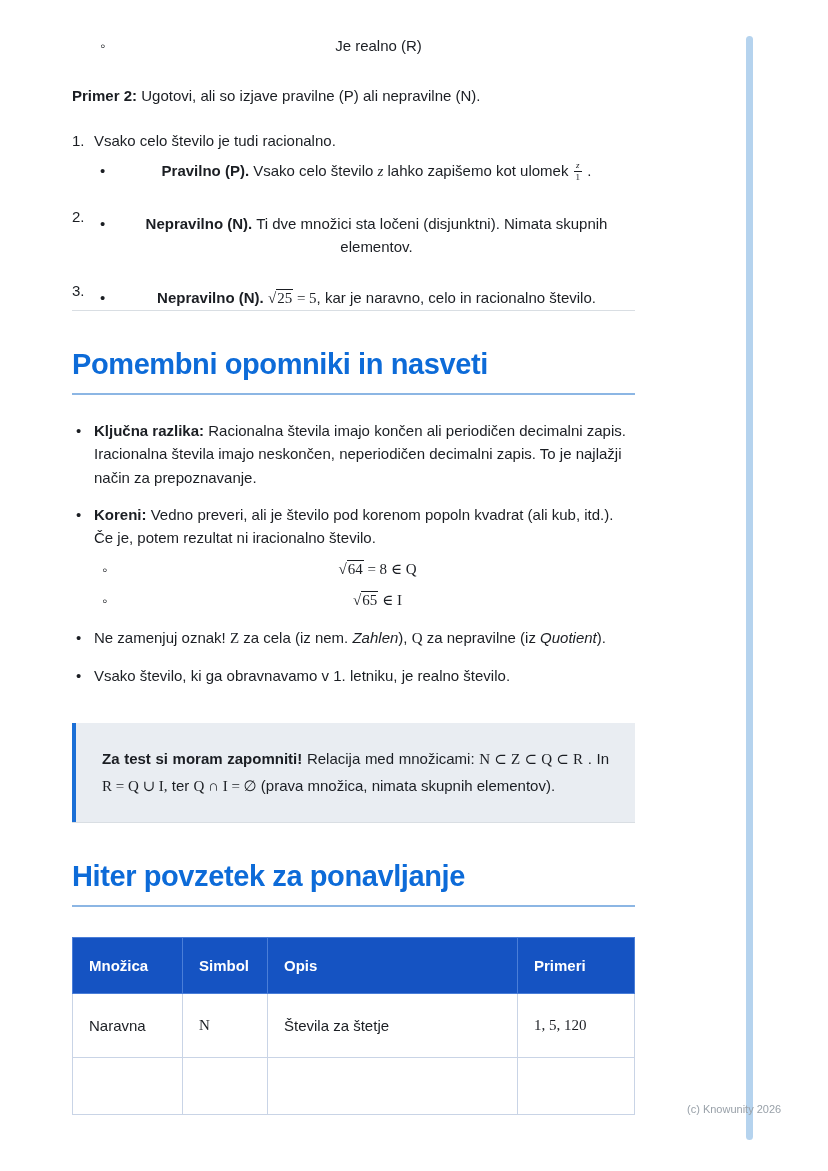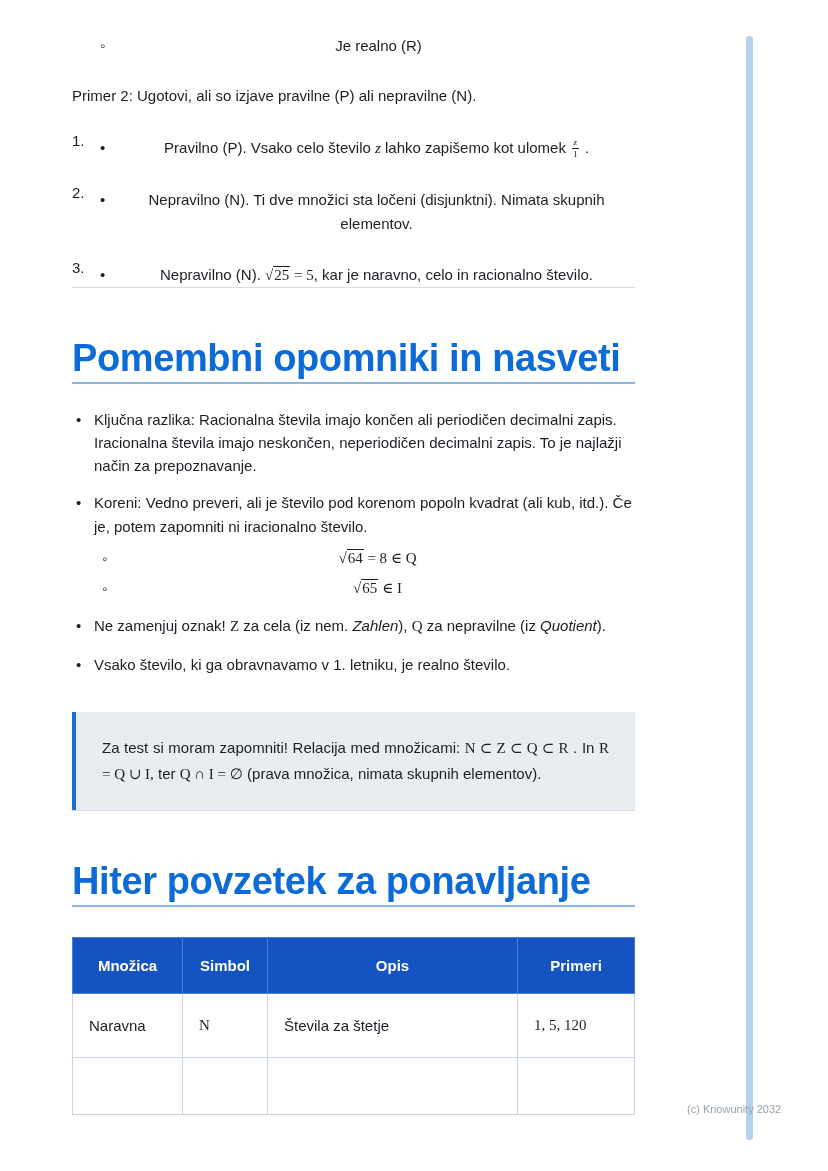--- a/index.html
+++ b/index.html
@@ -14,21 +14,21 @@
     width:828px; height:1171px;
     background:#fff;
     overflow:hidden;
   }
   .content {
     position:absolute; left:72px; top:0;
     width:563px;
     padding-top:34px;
     font-size:15px; line-height:1.55;
   }
-  .b { font-weight:400; }
+  .b { font-weight:700; }
   .it { font-style:italic; }
   .math { font-family:"Liberation Serif","DejaVu Serif",serif; }
   .rsign { font-family:"Liberation Serif","DejaVu Serif",serif; }
   .sqrt-rad {
     font-family:"Liberation Serif","DejaVu Serif",serif;
     border-top:1px solid currentColor; padding:0 1px;
   }
   .frac {
     display:inline-flex; flex-direction:column; align-items:center;
     vertical-align:middle; font-family:"Liberation Serif","DejaVu Serif",serif;
@@ -53,23 +53,23 @@
 
   hr.divider {
     border:none; border-top:1px solid var(--divider,#d9dee3);
     margin:0;
   }
   .hr1 { margin-top:32px; }
   .hr2 { margin-top:34px; }
 
   h2.section-title {
     color:var(--heading-blue,#0d6bd8);
-    font-size:38px; font-weight:800; letter-spacing:-0.4px;
+    font-size:29px; font-weight:800; letter-spacing:-0.4px;
     line-height:1.2;
-    margin-top:48px; 
+    margin-top:36px; padding-bottom:11px;
     border-bottom:2px solid var(--heading-underline,#8cb6e4);
     margin-bottom:24px;
   }
 
   .bullet { display:flex; margin-top:14px; padding-left:4px; }
   .bullet:first-of-type { margin-top:0; }
   .bullet-body { flex:1 1 auto; }
   .sub-group { margin-top:9px; margin-left:8px; }
   .sub-group .li-row { margin-top:7px; }
 
@@ -84,21 +84,21 @@
   }
 
   .summary-table {
     width:100%;
     border-collapse:collapse;
     margin-top:30px;
     font-size:15px;
   }
   .summary-table th {
     background:var(--table-header-blue,#1553c2);
-    color:#ffffff; font-weight:700; text-align:center;
+    color:#ffffff; font-weight:700; text-align:left;
     padding:16px 16px;
     border:1px solid #4a7ed8;
   }
   .summary-table td {
     background:#fff;
     padding:20px 16px;
     border:1px solid #c9d4e6;
     vertical-align:middle;
   }
   .summary-table .partial td { padding:28px 16px; }
@@ -125,20 +125,21 @@
     <div class="li-row indent-1">
       <span class="marker w22">◦</span>
       <span class="li-text">Je realno (R)</span>
     </div>
 
     <p class="primer"><span class="b">Primer 2:</span><span> Ugotovi, ali so izjave pravilne (P) ali nepravilne (N).</span></p>
 
     <div class="oli">
       <span class="omarker">1.</span>
       <div class="oli-body">
+        <p>Vsako celo število je tudi racionalno.</p>
         <div class="li-row ans">
           <span class="marker">•</span>
           <span class="li-text"><span class="b">Pravilno (P).</span><span> Vsako celo število </span><span class="math it">z</span><span> lahko zapišemo kot ulomek </span><span class="frac">
                 <span class="fnum">z</span>
                 <span class="fden">1</span>
               </span><span> .</span></span>
         </div>
       </div>
     </div>
 
@@ -167,21 +168,21 @@
     <h2 class="section-title">Pomembni opomniki in nasveti</h2>
 
     <div class="bullet">
       <span class="marker">•</span>
       <div class="bullet-body"><span class="b">Ključna razlika:</span><span> Racionalna števila imajo končen ali periodičen decimalni zapis. Iracionalna števila imajo neskončen, neperiodičen decimalni zapis. To je najlažji način za prepoznavanje.</span></div>
     </div>
 
     <div class="bullet">
       <span class="marker">•</span>
       <div class="bullet-body">
-        <span class="b">Koreni:</span><span> Vedno preveri, ali je število pod korenom popoln kvadrat (ali kub, itd.). Če je, potem zapomniti ni iracionalno število.</span>
+        <span class="b">Koreni:</span><span> Vedno preveri, ali je število pod korenom popoln kvadrat (ali kub, itd.). Če je, potem rezultat ni iracionalno število.</span>
         <div class="sub-group">
           <div class="li-row">
             <span class="marker">◦</span>
             <span class="li-text math"><span class="rsign">√</span><span class="sqrt-rad">64</span><span> = 8 ∈ Q</span></span>
           </div>
           <div class="li-row">
             <span class="marker">◦</span>
             <span class="li-text math"><span class="rsign">√</span><span class="sqrt-rad">65</span><span> ∈ I</span></span>
           </div>
         </div>
@@ -233,14 +234,14 @@
           <td></td>
           <td></td>
           <td></td>
         </tr>
       </tbody>
     </table>
 
   </div>
 
   <div class="scrollbar"></div>
-  <div class="watermark">(c) Knowunity 2032</div>
+  <div class="watermark">(c) Knowunity 2026</div>
 </div>
 
 </body></html>

